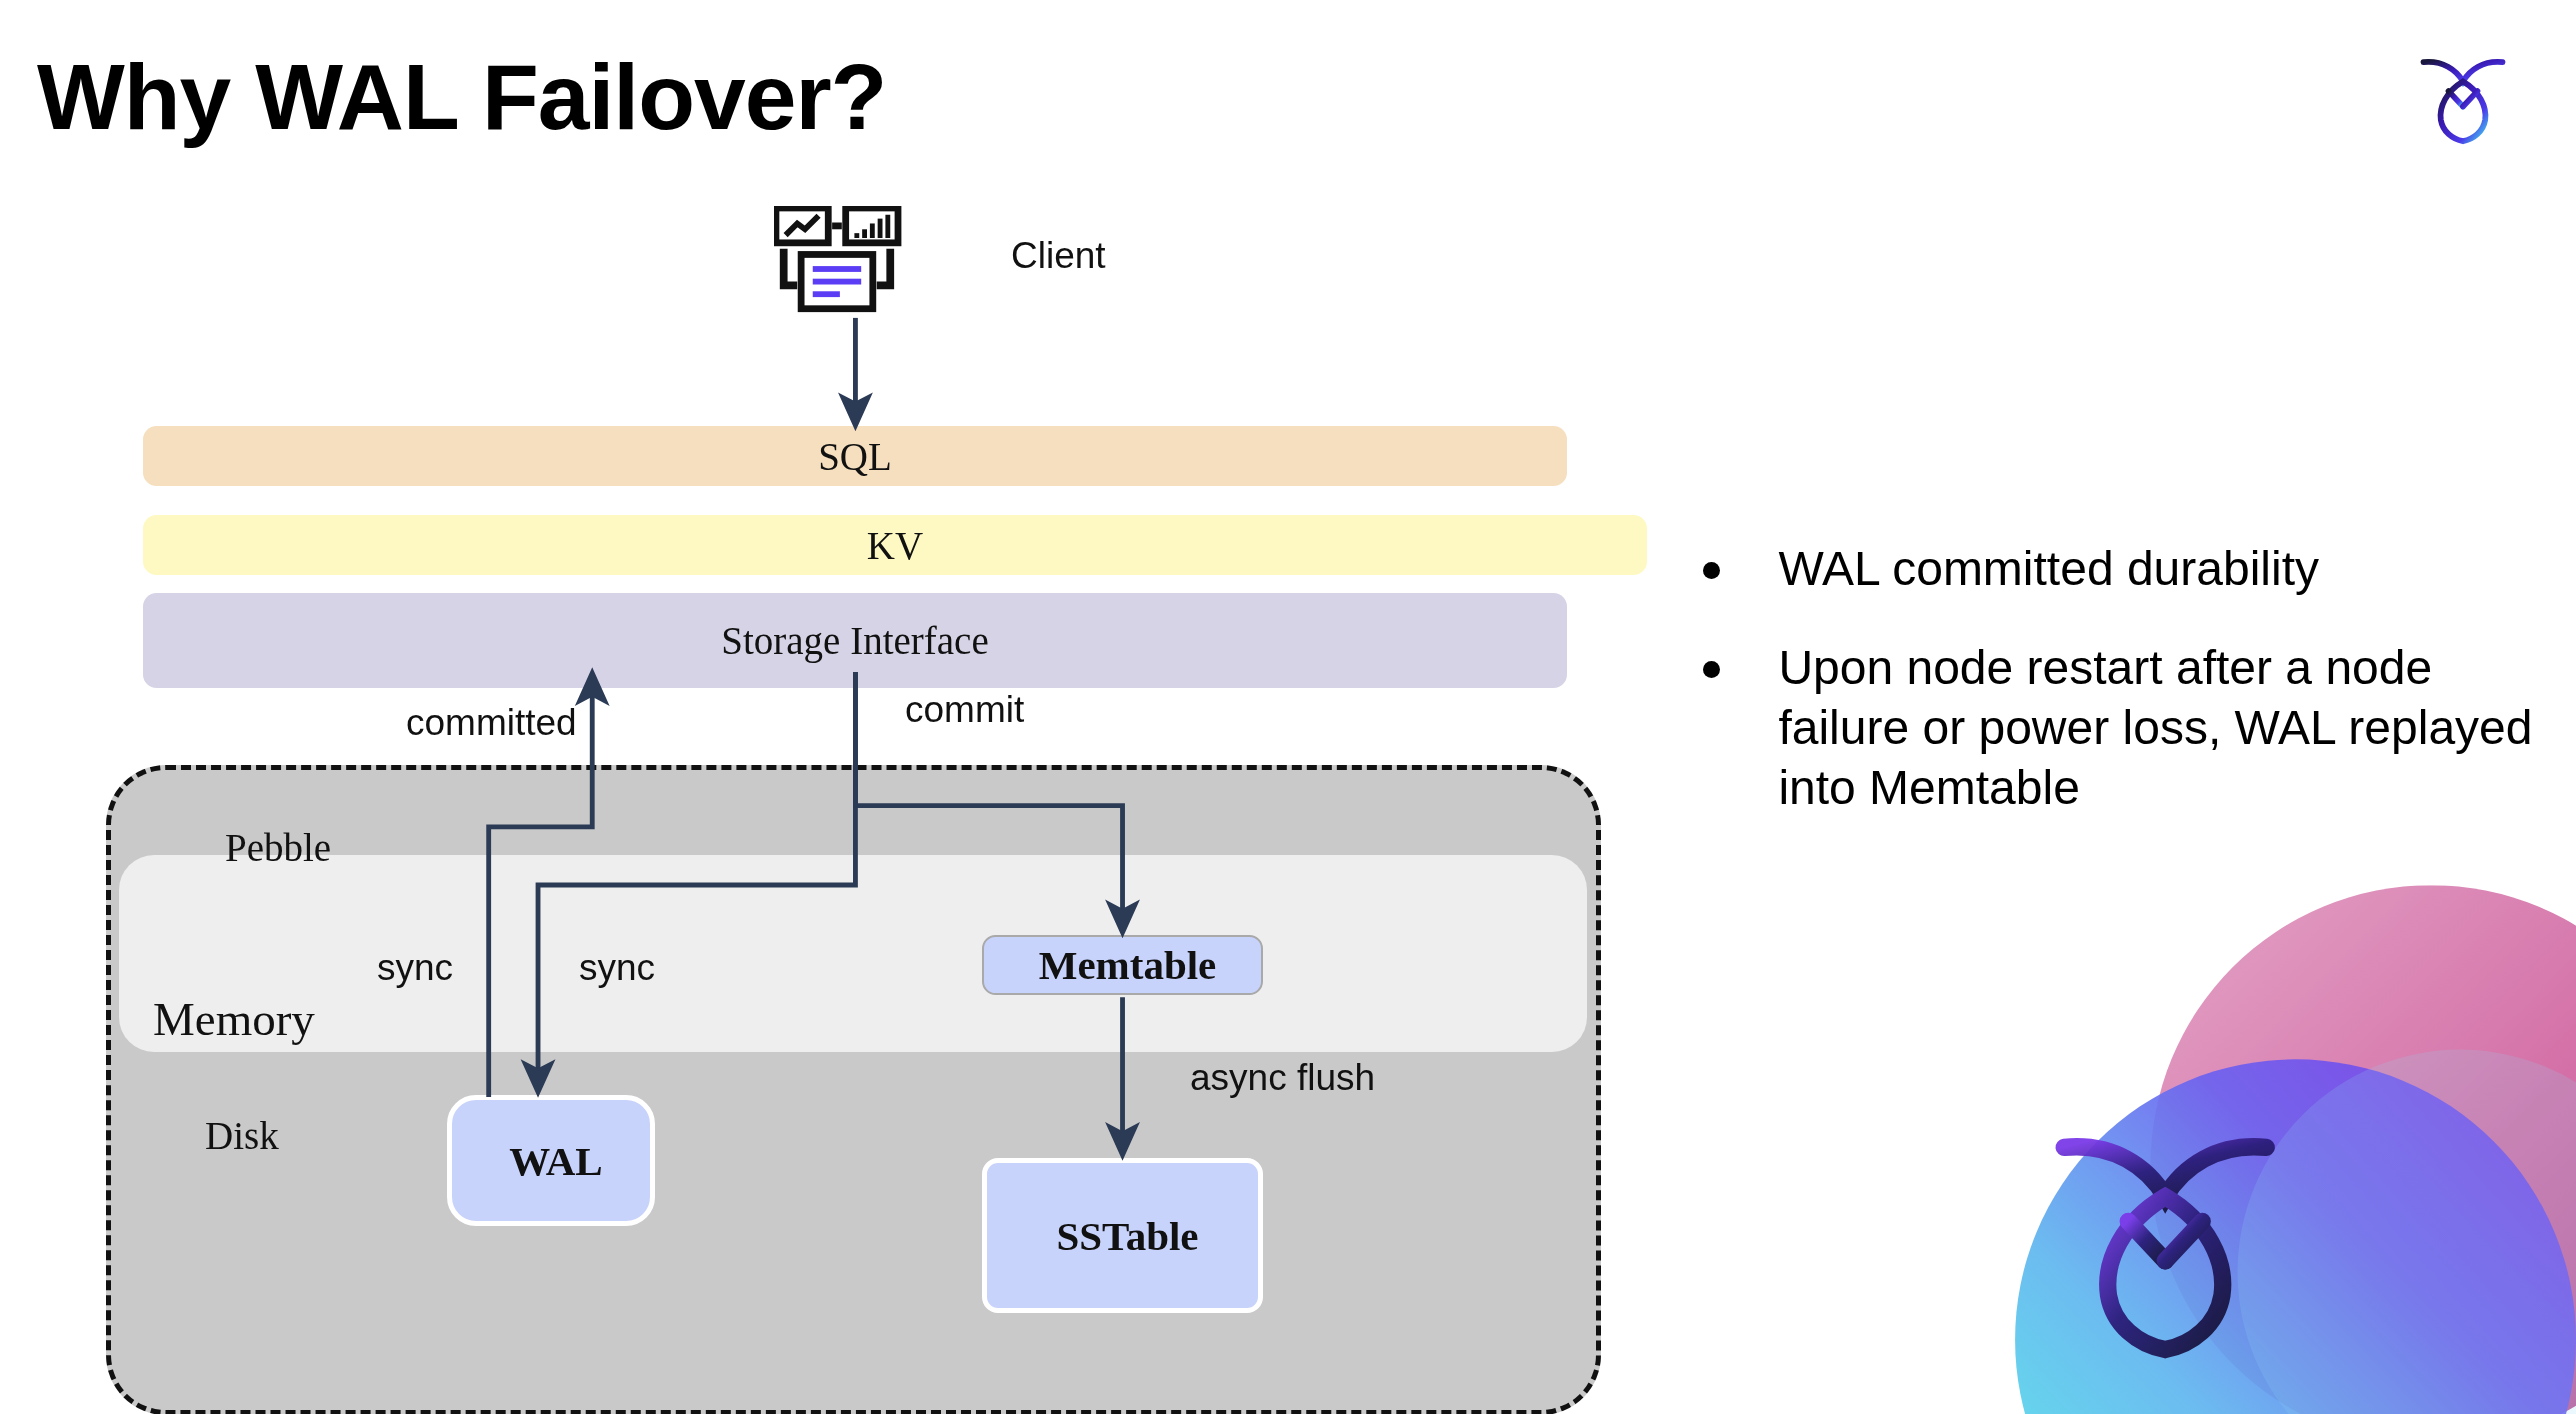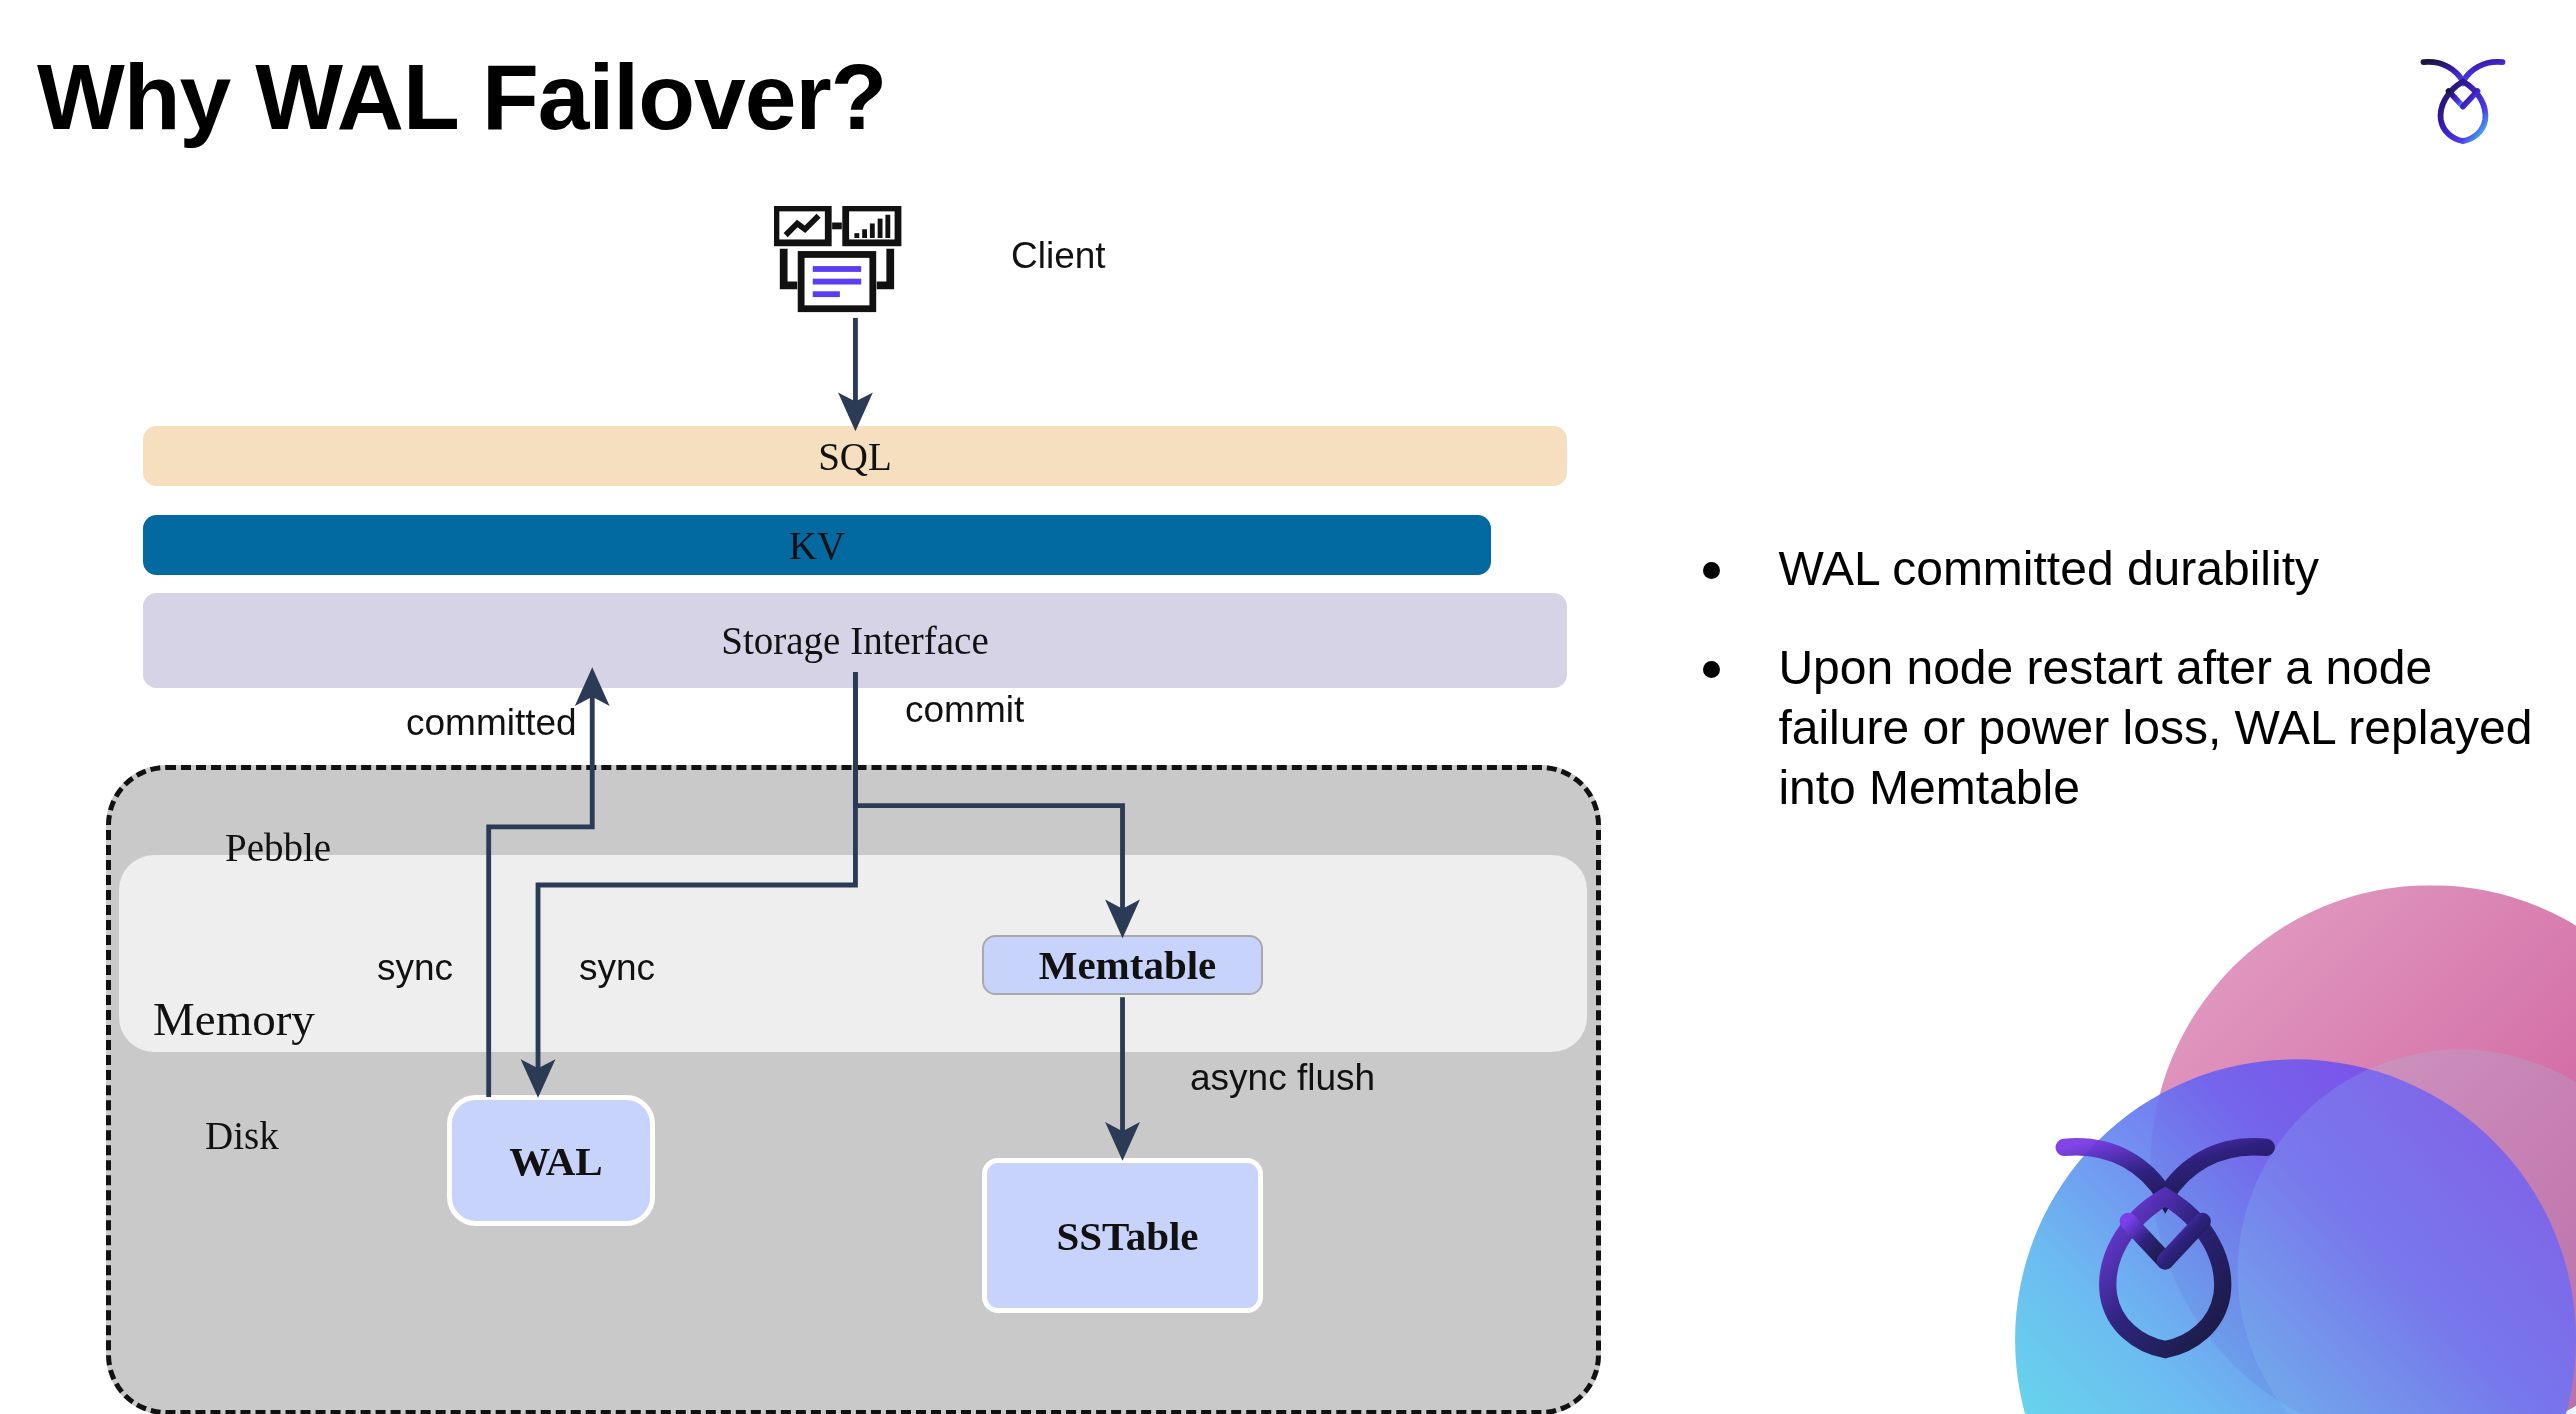--- a/index.html
+++ b/index.html
@@ -35,21 +35,21 @@
   .bar{
     position:absolute;
     border-radius:13.5px;
     display:flex;align-items:center;justify-content:center;
     font-family:"Liberation Serif", serif;
     font-size:39px;
     color:#111111;
     text-align:right;
   }
   #bar-sql{left:143px;top:414px;width:1424px;height:60px;background:#f5dfbf;}
-  #bar-kv{left:143px;top:503px;width:1348px;height:60px;background:#0369a1;}
+  #bar-kv{left:143px;top:503px;width:1504px;height:60px;background:#fef9c3;}
   #bar-si{left:143px;top:581px;width:1424px;height:95px;background:#d7d3e6;}
 
   
   .client-icon{position:absolute;left:774px;top:194px;width:155px;height:126px;}
   .client-label{
     position:absolute;left:1011px;top:223px;
     font-family:"Liberation Sans", sans-serif;
     font-size:37px;color:#111;
   }
 

